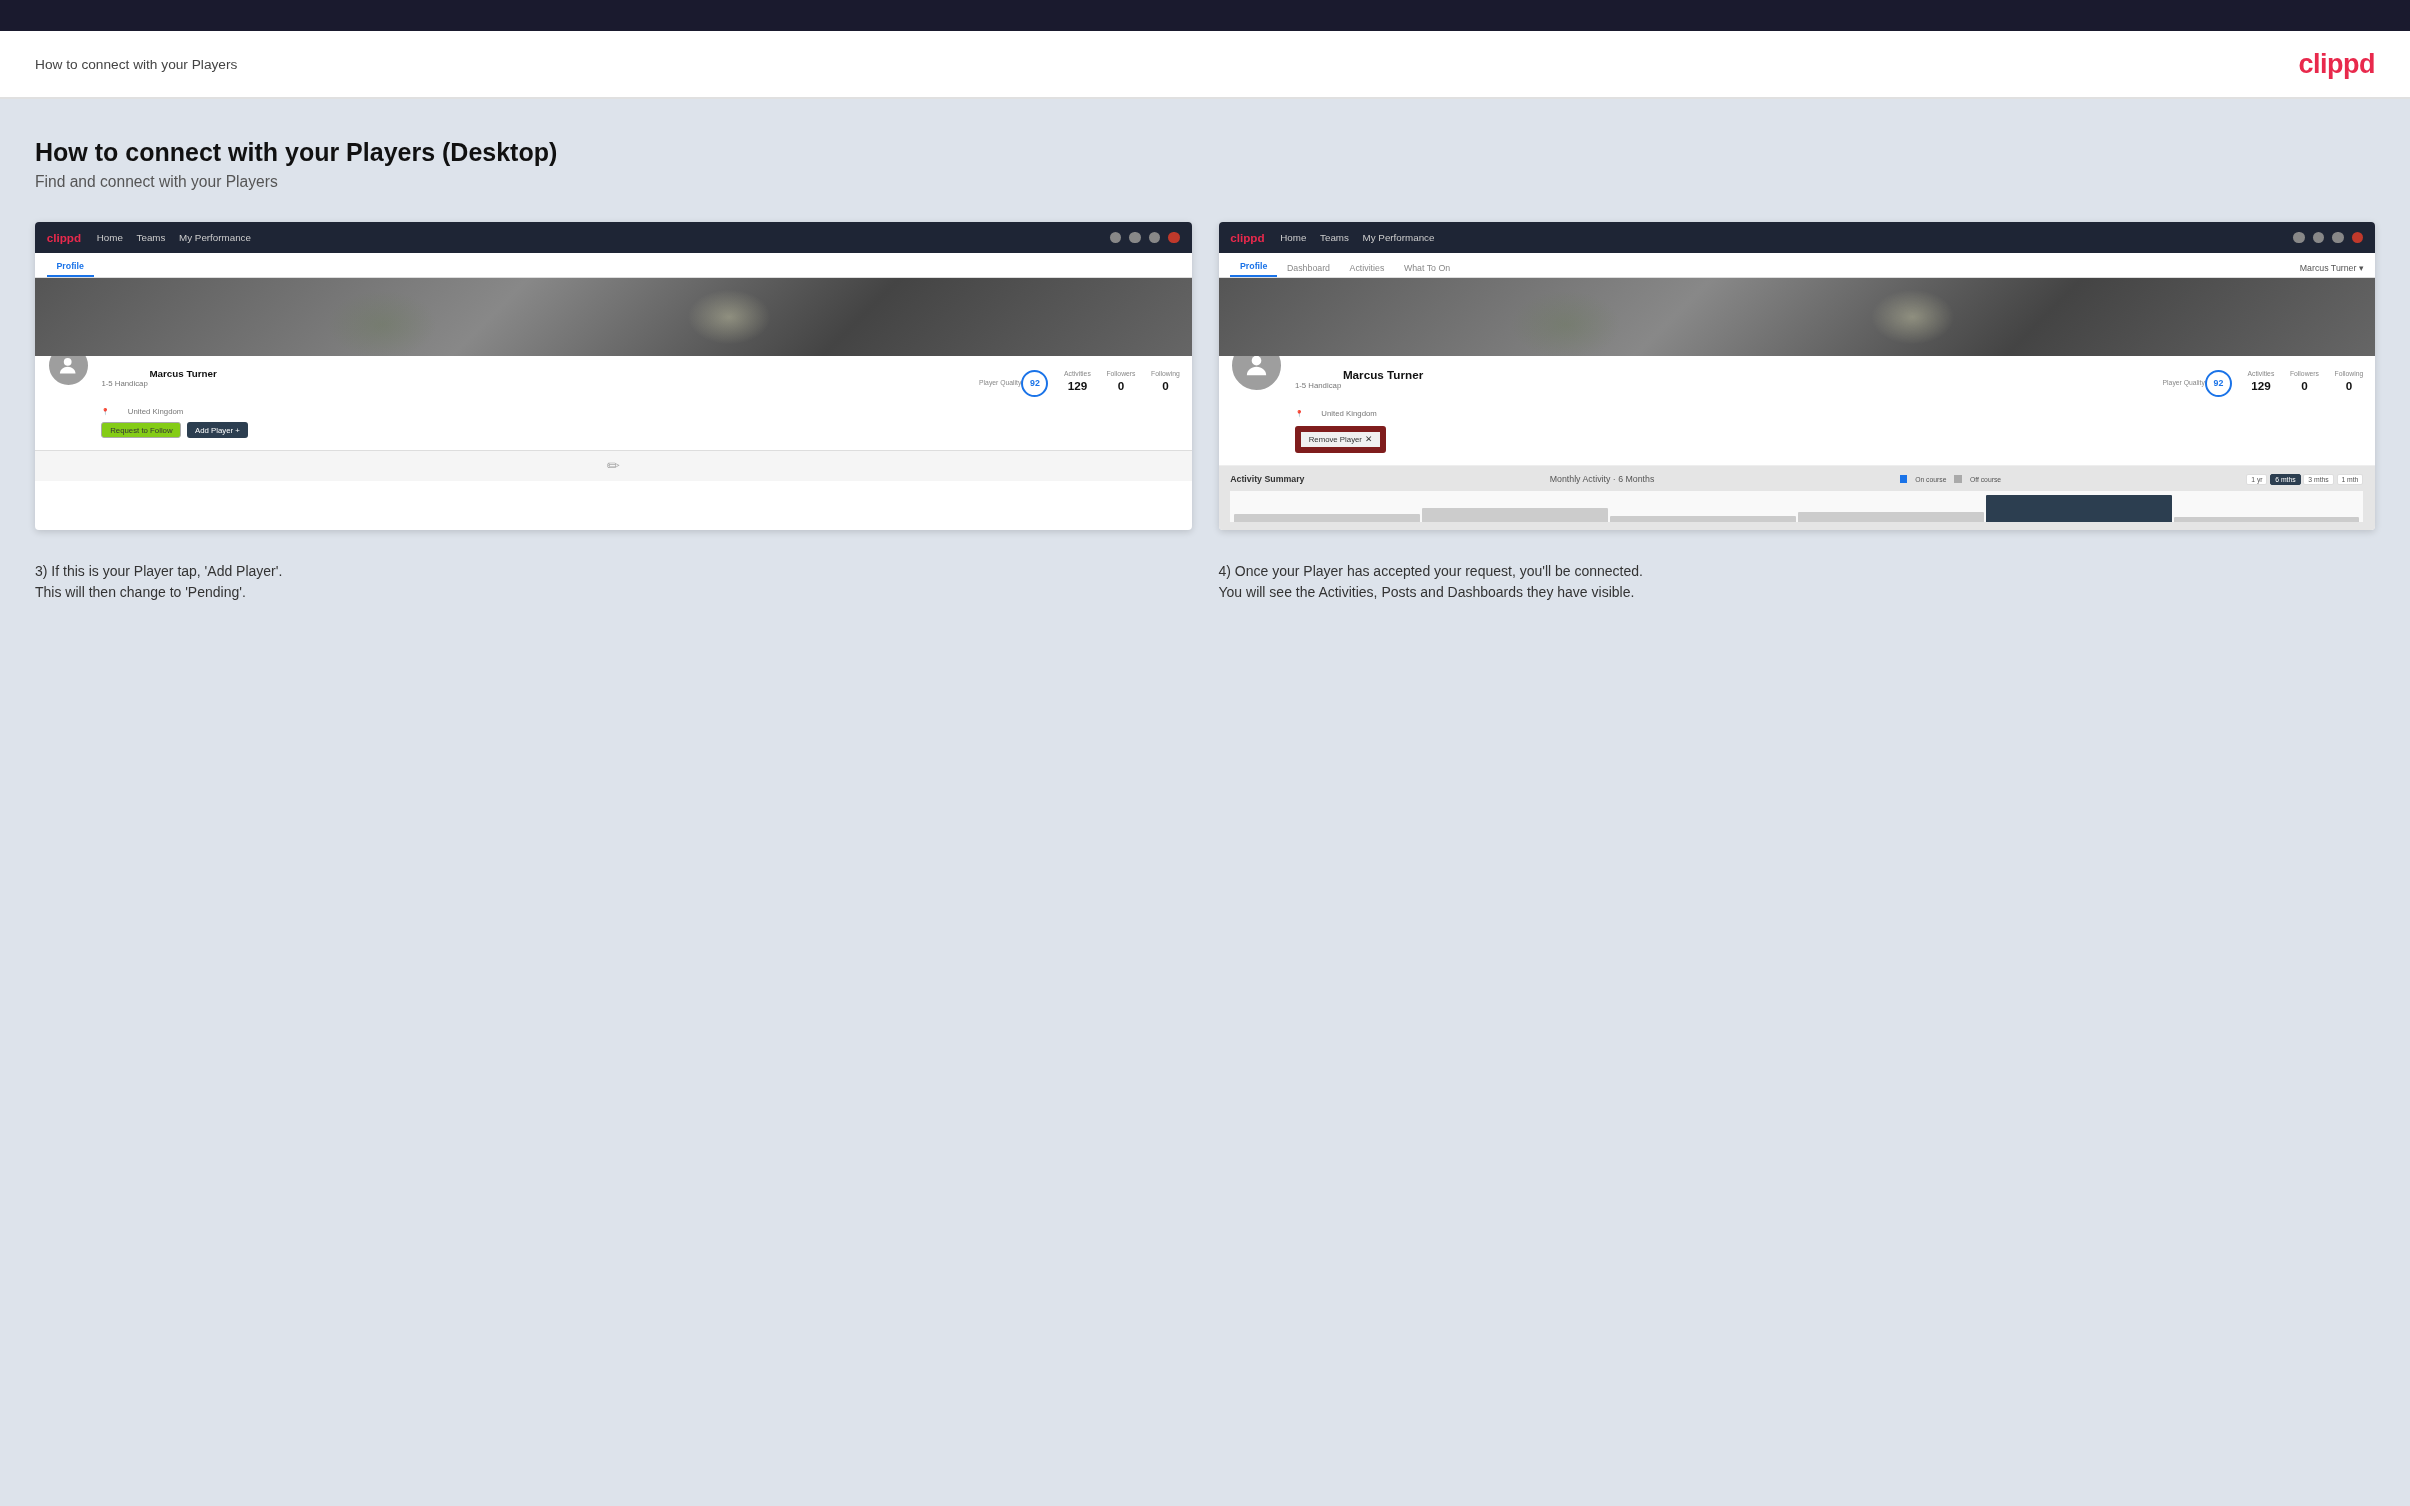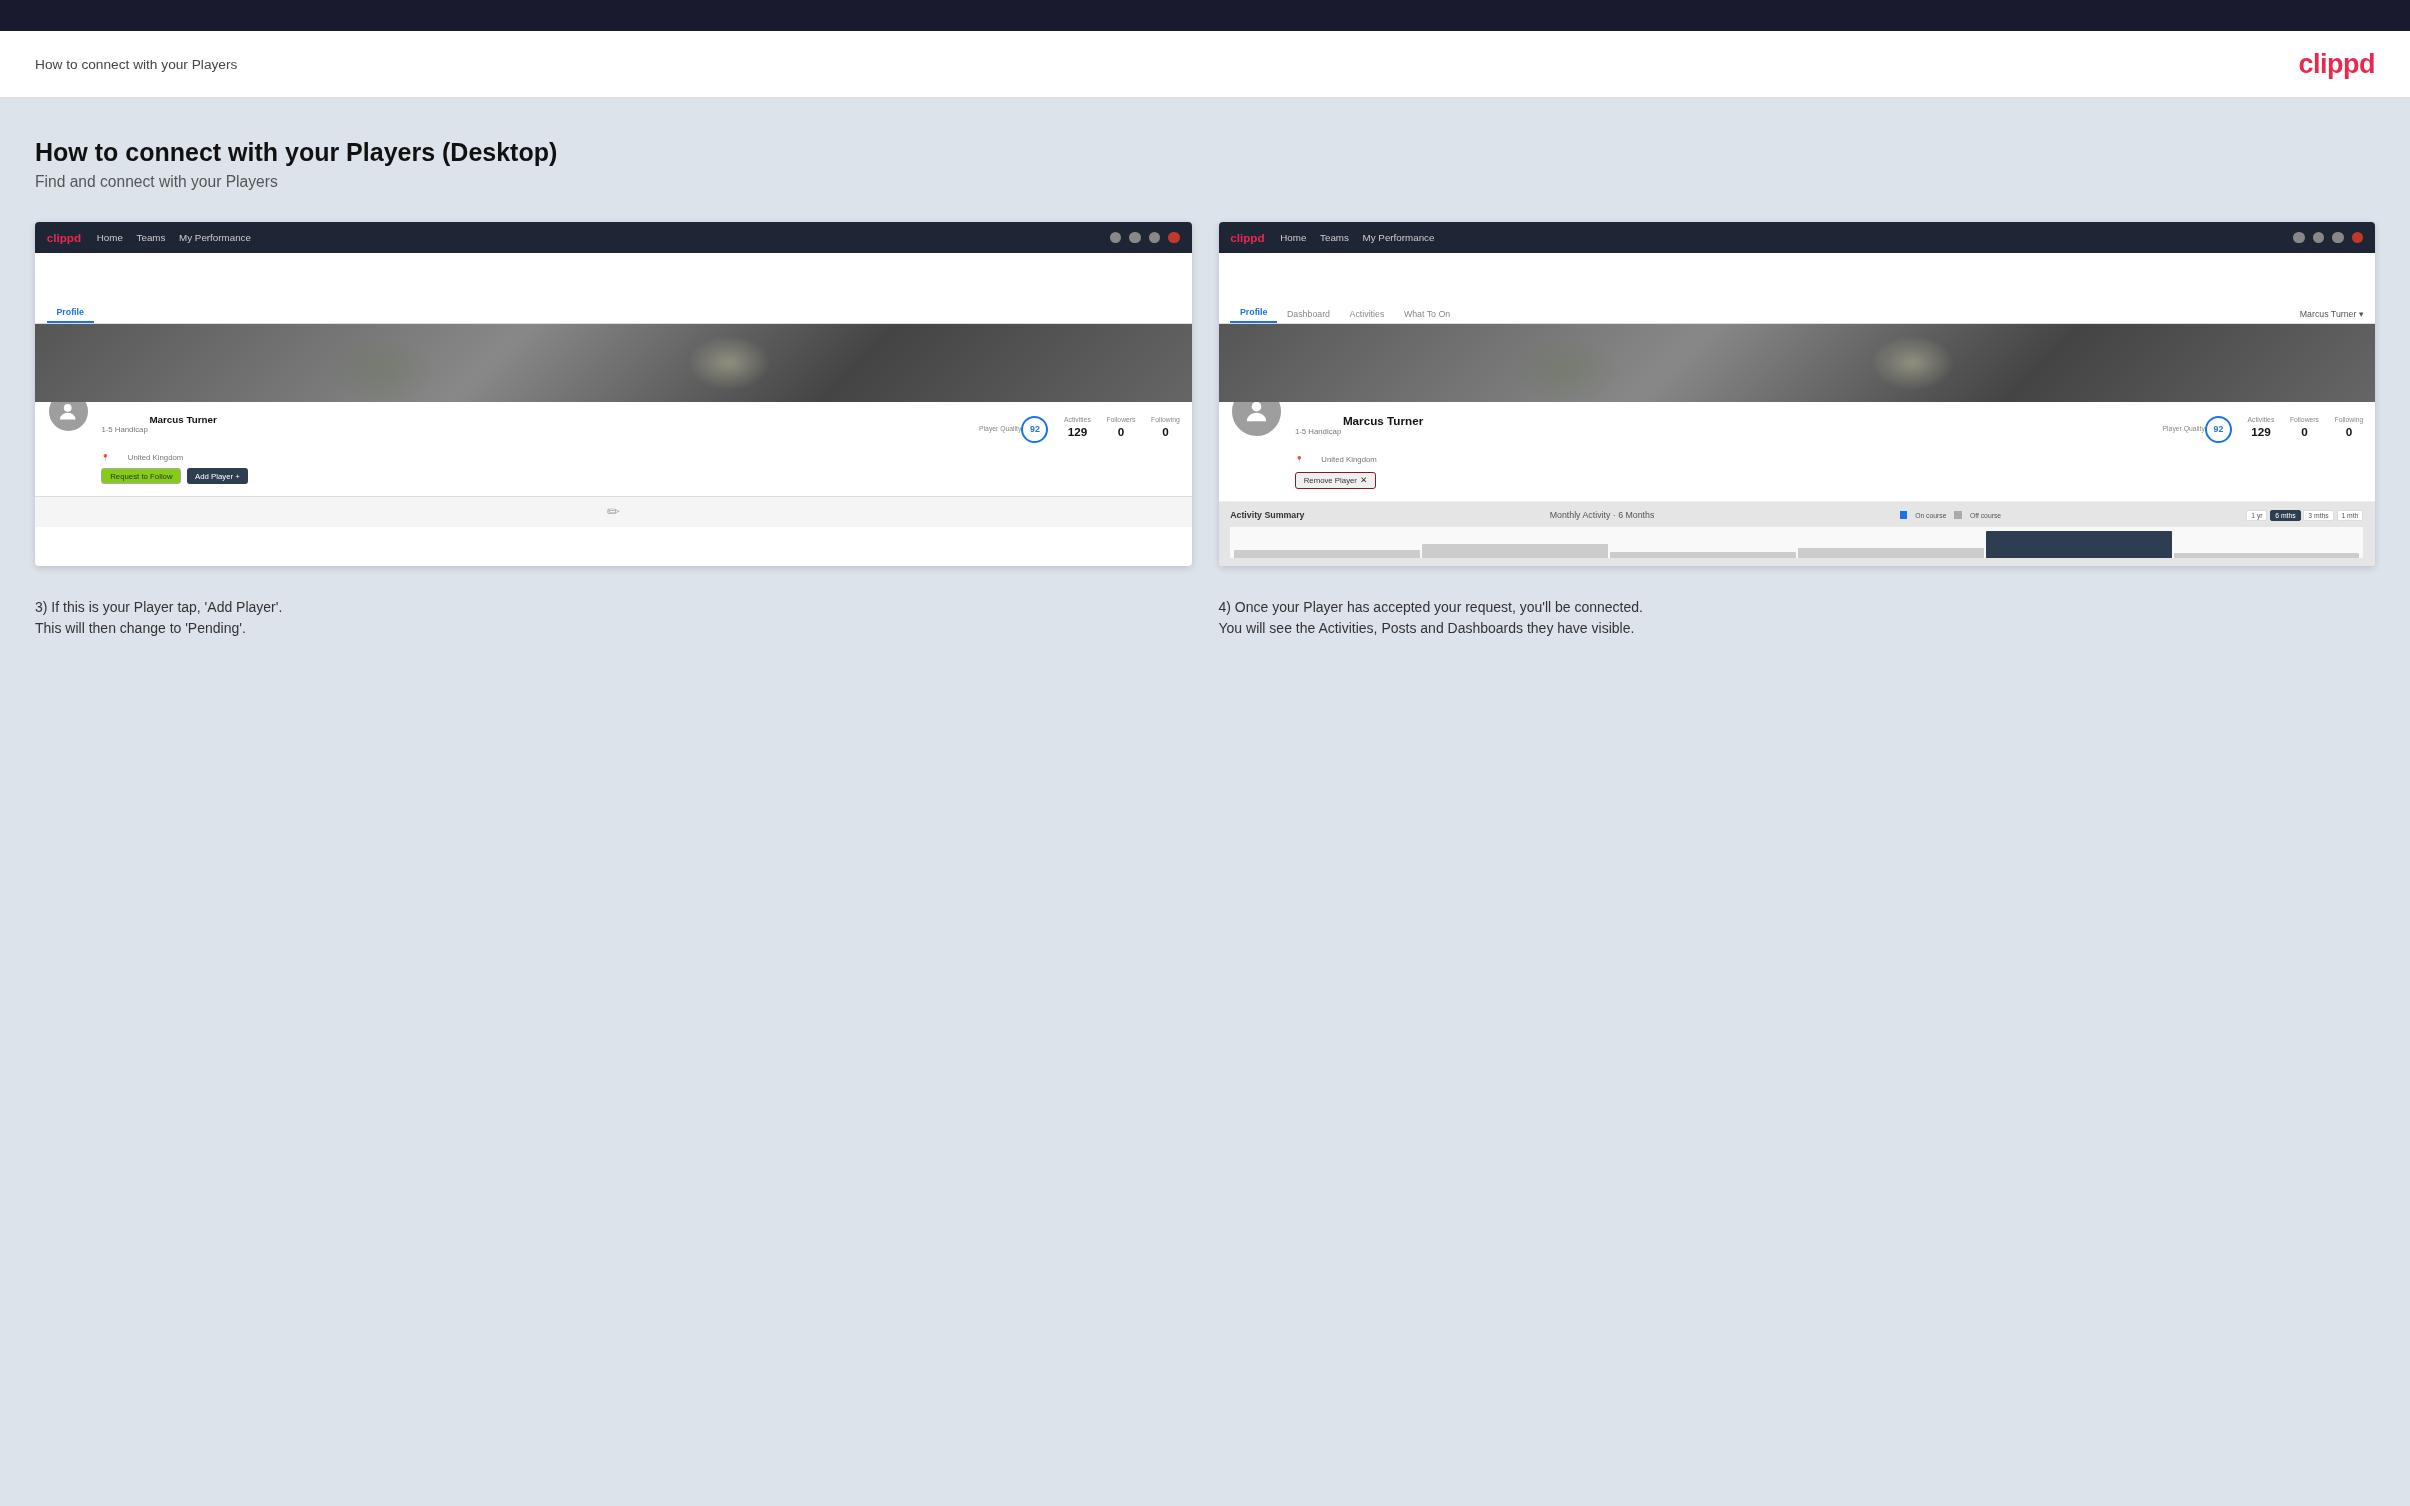--- a/index.html
+++ b/index.html
@@ -109,21 +109,20 @@
     }
 
     
     .mock-tabs {
       background: #fff;
       display: flex;
       padding: 0 11.7px;
       border-bottom: 1px solid #ddd;
       height: 25px;
       align-items: flex-end;
-      margin-top: 46px;
     }
     .mock-tab {
       font-size: 8.8px;
       color: #888;
       padding: 3.9px 9.8px;
       cursor: pointer;
     }
     .mock-tab.active {
       color: #1a73e8;
       border-bottom: 2px solid #1a73e8;
@@ -215,21 +214,21 @@
       background: #84cc16;
       color: #333;
     }
     .mock-btn-dark {
       background: #2c3e50;
       color: #fff;
       border: none;
     }
     .mock-btn-remove {
       background: #f0f0f0;
-      border: 1px solid #7f1d1d;
+      border: 6px solid #7f1d1d;
       color: #333;
       display: flex;
       align-items: center;
       gap: 2.9px;
     }
 
     
     .mock-stats {
       display: flex;
       gap: 15.6px;

